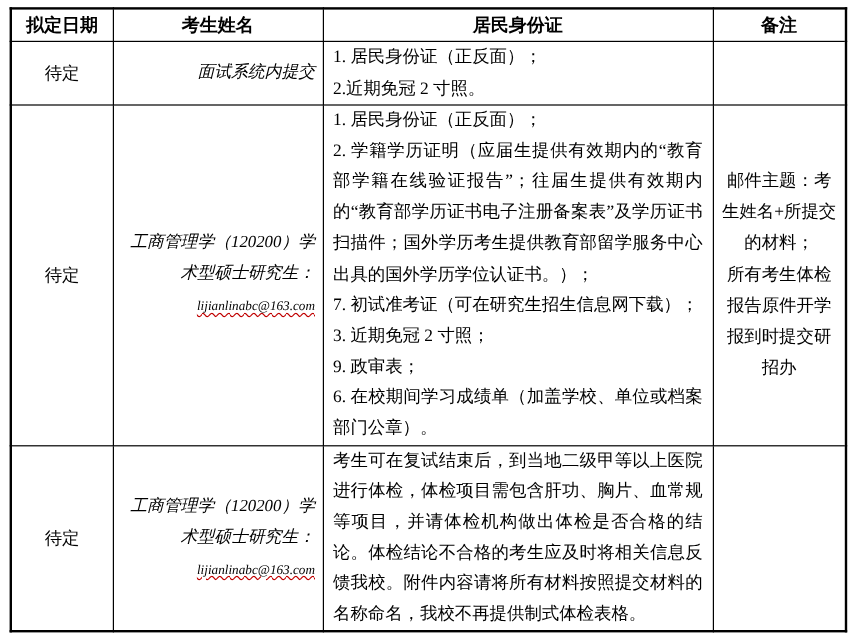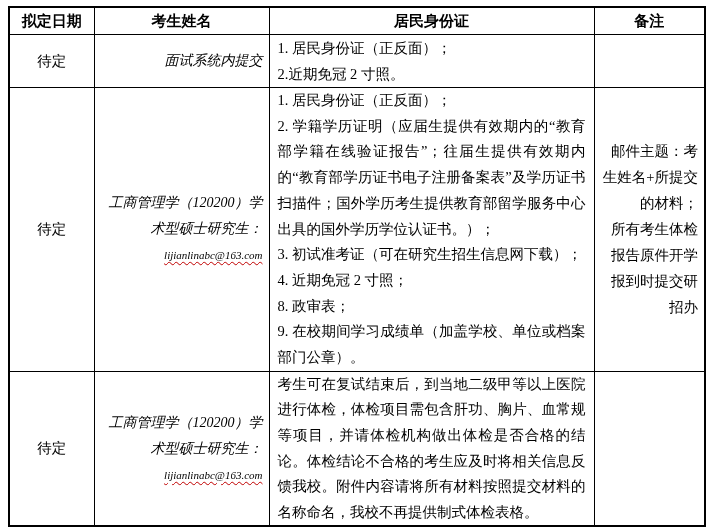--- a/index.html
+++ b/index.html
@@ -59,21 +59,21 @@
   td.c-materials {
     text-align: justify;
     text-justify: inter-character;
     line-height: 26px;
     padding: 0 8px;
   }
   tr.row-2 td.c-materials { line-height: 25.7px; }
   tr.row-3 td.c-materials { line-height: 25.6px; }
   td.c-materials p { margin: 0; }
   td.c-remark {
-    text-align: right;
+    text-align: center;
     line-height: 26px;
     padding: 0 6px;
   }
   td.c-remark p { margin: 0; }
   .email {
     text-decoration-line: underline;
     text-decoration-style: wavy;
     text-decoration-color: #c00000;
     text-decoration-thickness: 1px;
     text-underline-offset: 2px;
@@ -114,24 +114,24 @@
 
       <tr class="row-2">
         <td class="c-date">待定</td>
         <td class="c-method">
           <p>工商管理学（120200）学术型硕士研究生：</p>
           <p><span class="email">lijianlinabc@163.com</span></p>
         </td>
         <td class="c-materials">
           <p>1. 居民身份证（正反面）；</p>
           <p>2. 学籍学历证明（应届生提供有效期内的“教育部学籍在线验证报告”；往届生提供有效期内的“教育部学历证书电子注册备案表”及学历证书扫描件；国外学历考生提供教育部留学服务中心出具的国外学历学位认证书。）；</p>
-          <p>3. 初试准考证（可在研究生招生信息网下载）；</p>
-          <p>4. 近期免冠 2 寸照；</p>
-          <p>8. 政审表；</p>
-          <p>9. 在校期间学习成绩单（加盖学校、单位或档案部门公章）。</p>
+          <p>7. 初试准考证（可在研究生招生信息网下载）；</p>
+          <p>3. 近期免冠 2 寸照；</p>
+          <p>9. 政审表；</p>
+          <p>6. 在校期间学习成绩单（加盖学校、单位或档案部门公章）。</p>
         </td>
         <td class="c-remark">
           <p>邮件主题：考生姓名+所提交的材料；</p>
           <p>所有考生体检报告原件开学报到时提交研招办</p>
         </td>
       </tr>
 
       <tr class="row-3">
         <td class="c-date">待定</td>
         <td class="c-method">

